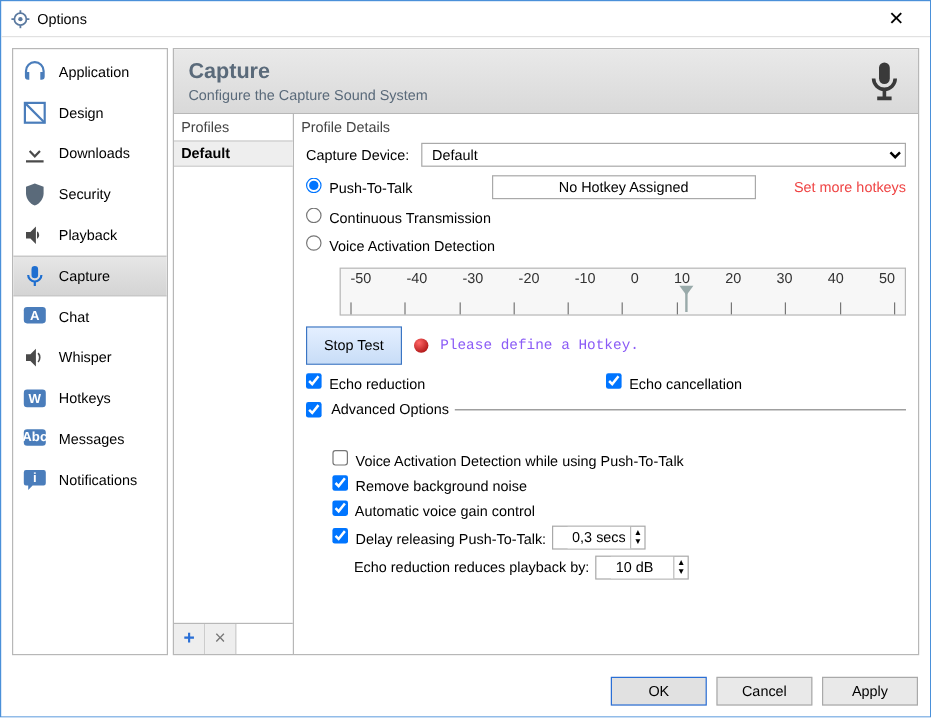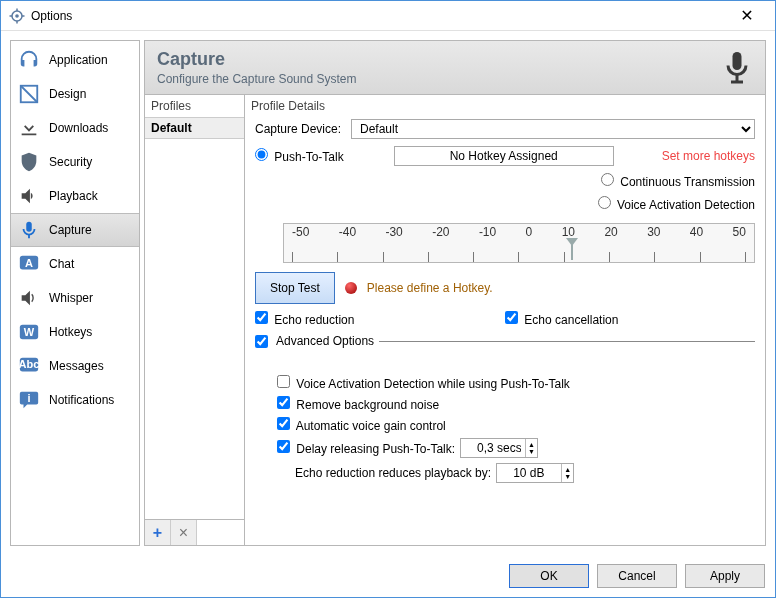--- a/index.html
+++ b/index.html
@@ -25,32 +25,32 @@
   .profiles-list { flex:1; }
   .profiles-list .item { padding:3px 6px; font-weight:bold; background:#eee; border-top:1px solid #ccc;border-bottom:1px solid #ccc;}
   .profiles-actions { display:flex; border-top:1px solid #b7b7b7; height:26px;}
   .profiles-actions button { width:26px;height:26px; font-size:16px; border:none; border-right:1px solid #ccc; background:#eee; cursor:pointer;}
   .details-col { flex:1; display:flex; flex-direction:column; padding: 0 0 6px 0; overflow:auto;}
   .details-col .col-header { border-bottom: none; }
   .form { padding: 2px 10px 6px 10px; display:flex; flex-direction:column; gap:7px;}
   .row { display:flex; align-items:center; gap:6px;}
   .row label.k { width:90px; }
   select.combo { flex:1; height:20px; border:1px solid #a9a9a9; background:#fff; padding:0 4px;}
-  .radio-row { display:flex; align-items:center; gap:10px;justify-content:flex-end;}
+  .radio-row { display:flex; align-items:center; gap:26px;}
   .hotkey-field { flex:0 0 220px; height:20px; border:1px solid #a9a9a9; background:#fff; text-align:center; line-height:18px; margin-left:40px;}
   .link { color:#ef4444; cursor:pointer; margin-left:auto;}
   .gauge { margin:4px 0 2px 28px; border:1px solid #b7b7b7; height:40px; position:relative; background:#f7f7f7;}
   .gauge-labels { display:flex; justify-content:space-between; padding:1px 8px 0 8px; font-size:10px; color:#333;}
   .gauge-ticks { position:absolute; bottom:0; left:8px; right:8px; height:18px; display:flex; justify-content:space-between;}
   .gauge-ticks span{width:1px;background:#777;height:10px;display:block;margin-top:8px}
   .gauge-slider{position:absolute; left:60%; top:14px; width:12px;height:22px;}
   .stop-row { display:flex; align-items:center; gap:10px; margin-left:0;}
   .btn { border:1px solid #3a75c4; background:linear-gradient(#e4efff,#c8ddf7); padding:2px 14px; cursor:pointer; height:32px;}
   .err-dot{width:12px;height:12px;border-radius:50%;background:radial-gradient(circle at 35% 30%,#f66,#900);display:inline-block}
-  .err-text{ color:#a16207;}
+  .err-text{ color:#8b5cf6;font-family:Liberation Mono, monospace;}
   .chk-row { display:flex; align-items:center; gap:5px;}
   .twocol { display:flex; }
   .twocol > div { flex:1; }
   .group-header { display:flex; align-items:center; gap:5px; }
   .group-header .line { flex:1; height:1px; background:#888; }
   .indent { padding-left:22px; display:flex; flex-direction:column; gap:5px; margin-top:20px;}
   .spin { display:inline-flex; align-items:center; border:1px solid #a9a9a9; height:20px; background:#fff;padding-left:12px;}
   .spin input{ width:52px; border:none; padding:0 4px; height:18px;}
   .spin .sep{ width:1px;background:#bbb;height:100%;}
   .spin .arrows{ display:flex; flex-direction:column; font-size:7px; line-height:7px; padding:0 2px; user-select:none; cursor:pointer;}

